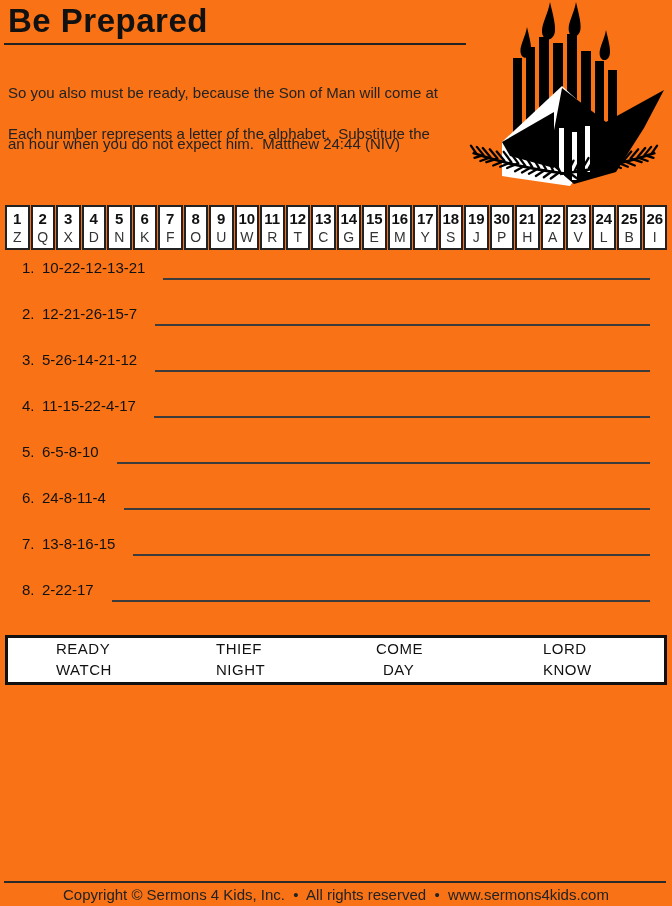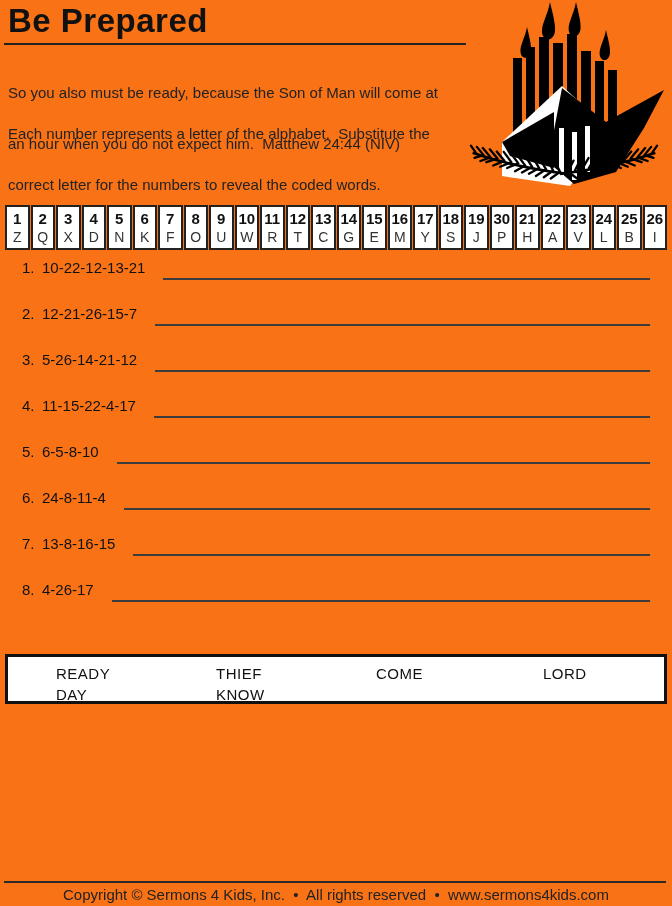--- a/index.html
+++ b/index.html
@@ -31,21 +31,21 @@
   
   .puzzles { position:absolute; left:22px; top:259px; width:628px; }
   .prow { display:flex; height:21px; margin-bottom:25px; font-size:15px; line-height:18px; color:#111; }
   .pnum { width:20px; flex:none; }
   .pcode { flex:none; white-space:pre;text-align:right; }
   .blank { flex:1; margin-left:18px; border-bottom:2px solid #3c3c3c; height:21px; }
 
   
   .wordbank {
     position:absolute; left:5px; top:635px; width:662px; height:50px;
-    border:3px solid #111; background:#fff; padding-top:6px;margin-top:19px;
+    border:3px solid #111; background:#fff; padding-top:0;
   }
   .wrow { display:flex; padding-left:48px; line-height:21px; font-size:15px; color:#111; }
   .wcell { flex:none; letter-spacing:0.5px; }
   .w1 { width:160px; } .w2 { width:167px; } .w3 { width:160px; } .w4 { width:auto; }
 
   
   .footer-rule { position:absolute; left:4px; top:881px; width:662px; height:2px; background:#2a2a2a; }
   .footer {
     position:absolute; left:0; top:886px; width:672px; text-align:center;
     font-size:15px; color:#222; white-space:pre;
@@ -59,21 +59,20 @@
   <h1 class="title">Be Prepared</h1>
   <div class="title-rule"></div>
 
   <div class="intro verse">
     <div>So you also must be ready, because the Son of Man will come at</div>
     <div>an hour when you do not expect him.  Matthew 24:44 (NIV)</div>
   </div>
 
   <div class="intro instructions">
     <div>Each number represents a letter of the alphabet.  Substitute the</div>
-    <div>correct letter for the numbers to reveal the coded words.</div>
   </div>
 
   <svg class="illu" viewBox="0 0 212 186" width="212" height="186" xmlns="http://www.w3.org/2000/svg">
     <defs>
       <path id="flame" d="M0,0 C-2,12 -8,21 -8,29 C-8,38 0,41 4,33 C7,27 3,13 0,0 Z"></path>
       <g id="frond">
         <path d="M2,1 C-28,-2 -62,-7 -94,-17" fill="none" stroke="#000" stroke-width="2.6"></path>
         <path fill="none" stroke="#000" stroke-width="2.3" stroke-linecap="round" d="M-6,-1 l-6,-11 M-6,-1 l-9,7 M-13,-2 l-6,-11 M-13,-2 l-9,7 M-20,-3 l-7,-11 M-20,-3 l-10,7 M-27,-4 l-7,-11 M-27,-4 l-10,6 M-34,-5 l-7,-10 M-34,-5 l-10,6 M-41,-6 l-8,-10 M-41,-6 l-10,6 M-48,-8 l-8,-10 M-48,-8 l-11,5 M-55,-9 l-8,-10 M-55,-9 l-11,5 M-62,-10 l-8,-9 M-62,-10 l-11,5 M-69,-12 l-8,-9 M-69,-12 l-11,4 M-76,-13 l-8,-9 M-76,-13 l-10,4 M-83,-15 l-7,-8 M-83,-15 l-9,3 M-90,-16 l-6,-8"></path>
       </g>
     </defs>
@@ -245,33 +244,35 @@
         <span class="pcode">24-8-11-4</span>
         <span class="blank"></span>
       </div>
     <div class="prow">
         <span class="pnum">7.</span>
         <span class="pcode">13-8-16-15</span>
         <span class="blank"></span>
       </div>
     <div class="prow">
         <span class="pnum">8.</span>
-        <span class="pcode">4-26-17</span>
+        <span class="pcode">2-22-17</span>
         <span class="blank"></span>
       </div>
   </div>
 
   <div class="wordbank">
     <div class="wrow">
       <span class="wcell w1">READY</span>
       <span class="wcell w3">THIEF</span>
       <span class="wcell w2">COME</span>
       <span class="wcell w4">LORD</span>
     </div>
     <div class="wrow">
+      <span class="wcell w1">WATCH</span>
+      <span class="wcell w2">NIGHT</span>
       <span class="wcell w3">DAY</span>
       <span class="wcell w4">KNOW</span>
     </div>
   </div>
 
   <div class="footer-rule"></div>
   <div class="footer">Copyright © Sermons 4 Kids, Inc.  •  All rights reserved  •  www.sermons4kids.com</div>
 
 </div>
 

